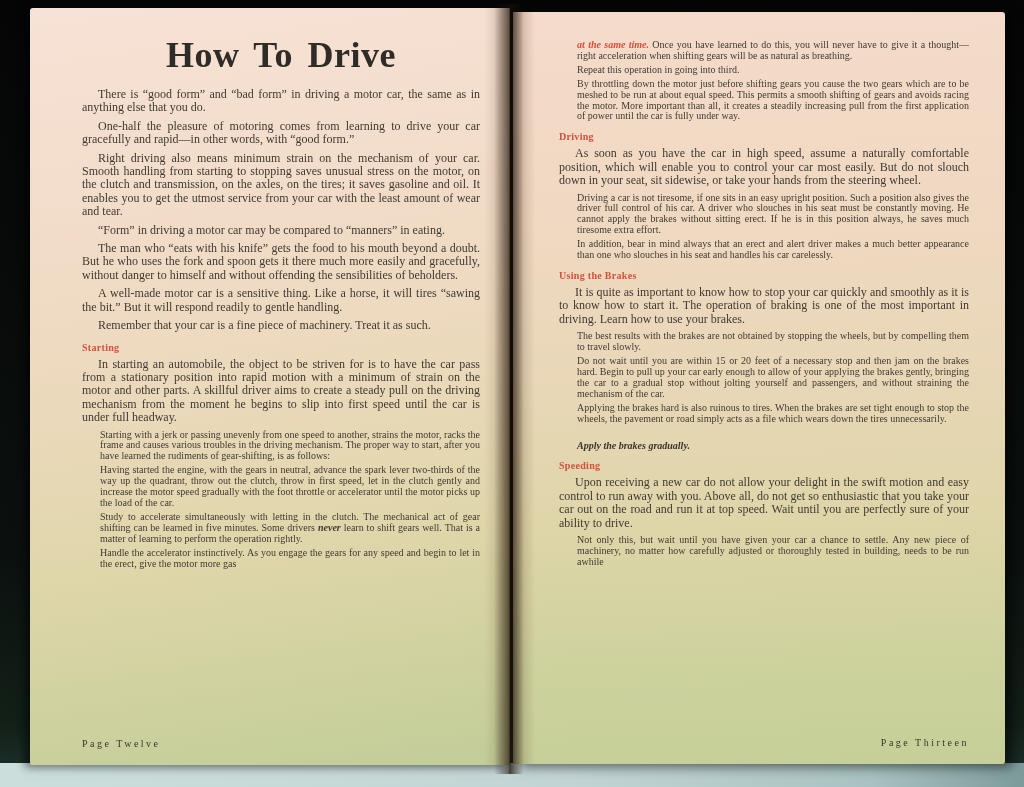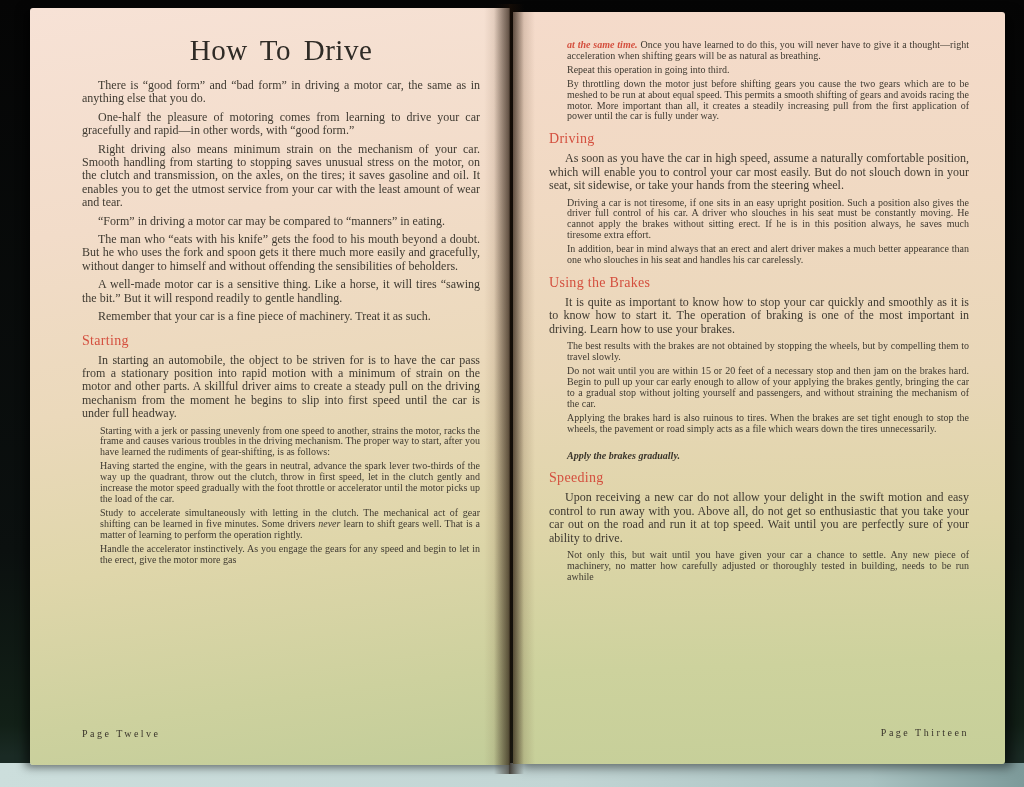--- a/index.html
+++ b/index.html
@@ -39,45 +39,45 @@
     content:"";position:absolute;top:0;left:0;width:22px;height:100%;
     background:linear-gradient(to left,rgba(80,52,30,0) 0%,rgba(80,52,30,0.32) 100%);
     pointer-events:none;
   }
   .spine{
     position:absolute;left:494px;top:4px;width:30px;height:770px;
     background:linear-gradient(to right,rgba(25,14,6,0) 0%,rgba(25,14,6,0.55) 48%,rgba(25,14,6,0.75) 52%,rgba(25,14,6,0) 100%);
     pointer-events:none;z-index:5;
   }
   .inner-left{position:relative;padding:26px 30px 0 52px;}
-  .inner-right{position:relative;padding:28px 36px 0 36px;}
+  .inner-right{position:relative;padding:28px 36px 0 46px;}
   .title{
-    font-size:29px;font-weight:normal;text-align:center;color:#2f2b26;
+    font-size:36px;font-weight:bold;text-align:center;color:#2f2b26;
     margin:0 0 12px 0;letter-spacing:0.5px;word-spacing:5px;
   }
   .para{
     font-size:12px;line-height:13.4px;margin:0 0 5px 0;
     text-indent:16px;text-align:justify;
   }
   .small{
     font-size:10px;line-height:10.9px;margin:0 0 3px 18px;
     text-align:justify;
   }
   .note{
     font-size:10px;line-height:11px;margin:16px 0 3px 18px;
     font-weight:bold;font-style:italic;color:#3a352b;
   }
   .heading{
-    font-size:14px;font-weight:normal;color:var(--heading-red);
+    font-size:10px;font-weight:bold;color:var(--heading-red);
     margin:9px 0 5px 0;letter-spacing:0.3px;
   }
-  .bi{font-weight:normal;font-style:italic;}
+  .bi{font-weight:bold;font-style:italic;}
   .lead-red{color:var(--heading-red);font-weight:bold;font-style:italic;}
   .footer{
-    position:absolute;bottom:26px;font-size:10px;letter-spacing:2.5px;
+    position:absolute;bottom:16px;font-size:10px;letter-spacing:2.5px;
     color:#39342b;
   }
   .footer-left{left:52px;}
   .footer-right{right:36px;}
 </style>
 </head>
 <body>
 
 <div class="surface"></div>
 

